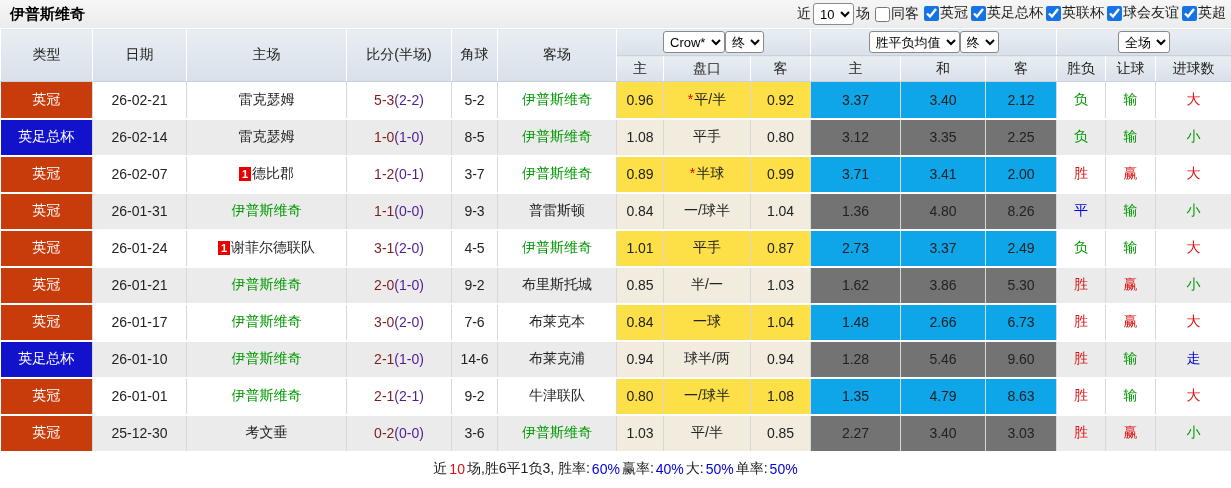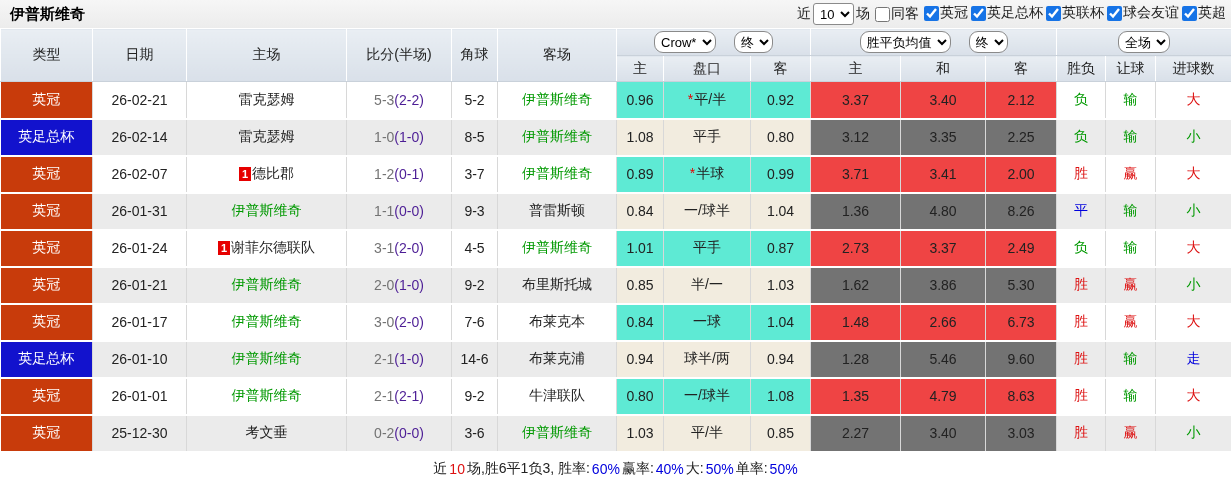--- a/index.html
+++ b/index.html
@@ -23,32 +23,32 @@
   input[type=checkbox]{ width:15px; height:15px; accent-color:#1673e6; margin:0 1px 0 3px; vertical-align:-3px; }
   label.chk { display:inline-flex; align-items:center; cursor:pointer; }
   
   table { border-collapse:collapse; table-layout:fixed; width:1231px; }
   th, td { padding:0; text-align:center; overflow:hidden; white-space:nowrap; }
   thead th {
     background:linear-gradient(#e9eef3,#d9e0e9); font-weight:normal; color:#222;
     border:1px solid #fff; border-bottom:1px solid #c9d1da; height:27px;
   }
   thead tr.sub th { height:26px; }
-  thead .dd-cell select { margin:0 9px;border-radius:9px; }
+  thead .dd-cell select { margin:0 0; }
   tbody td { height:37px; border-right:1px solid #d8d8d8; border-bottom:2px solid #fff; background:#fff; }
   tr.alt td { background:#ebebeb; }
   td.type { color:#fff; }
   td.type.type-red  { background:#c83b0b; }
   td.type.type-blue { background:#1212cd; }
-  td.odds { background:#5eead4; }
+  td.odds { background:#fde047; }
   tr.alt td.odds { background:#f2ecdf; }
-  td.mean { background:#ef4444; }
+  td.mean { background:#0ea5e9; }
   tr.alt td.mean { background:#737373; }
   .team-green { color:#009900; }
-  .score-full { color:#737373; }
+  .score-full { color:#7f1d1d; }
   .score-half { color:#4c1d95; }
   .badge {
     display:inline-block; background:#e60000; color:#fff; font-size:11px; line-height:14px;
     padding:0 3px; margin-right:1px; font-weight:bold;
   }
   .star { color:#e60000; margin-right:1px; }
   .c-red   { color:#dd1111; }
   .c-green { color:#009900; }
   .c-blue  { color:#0000dd; }
   .c-black { color:#222; }

